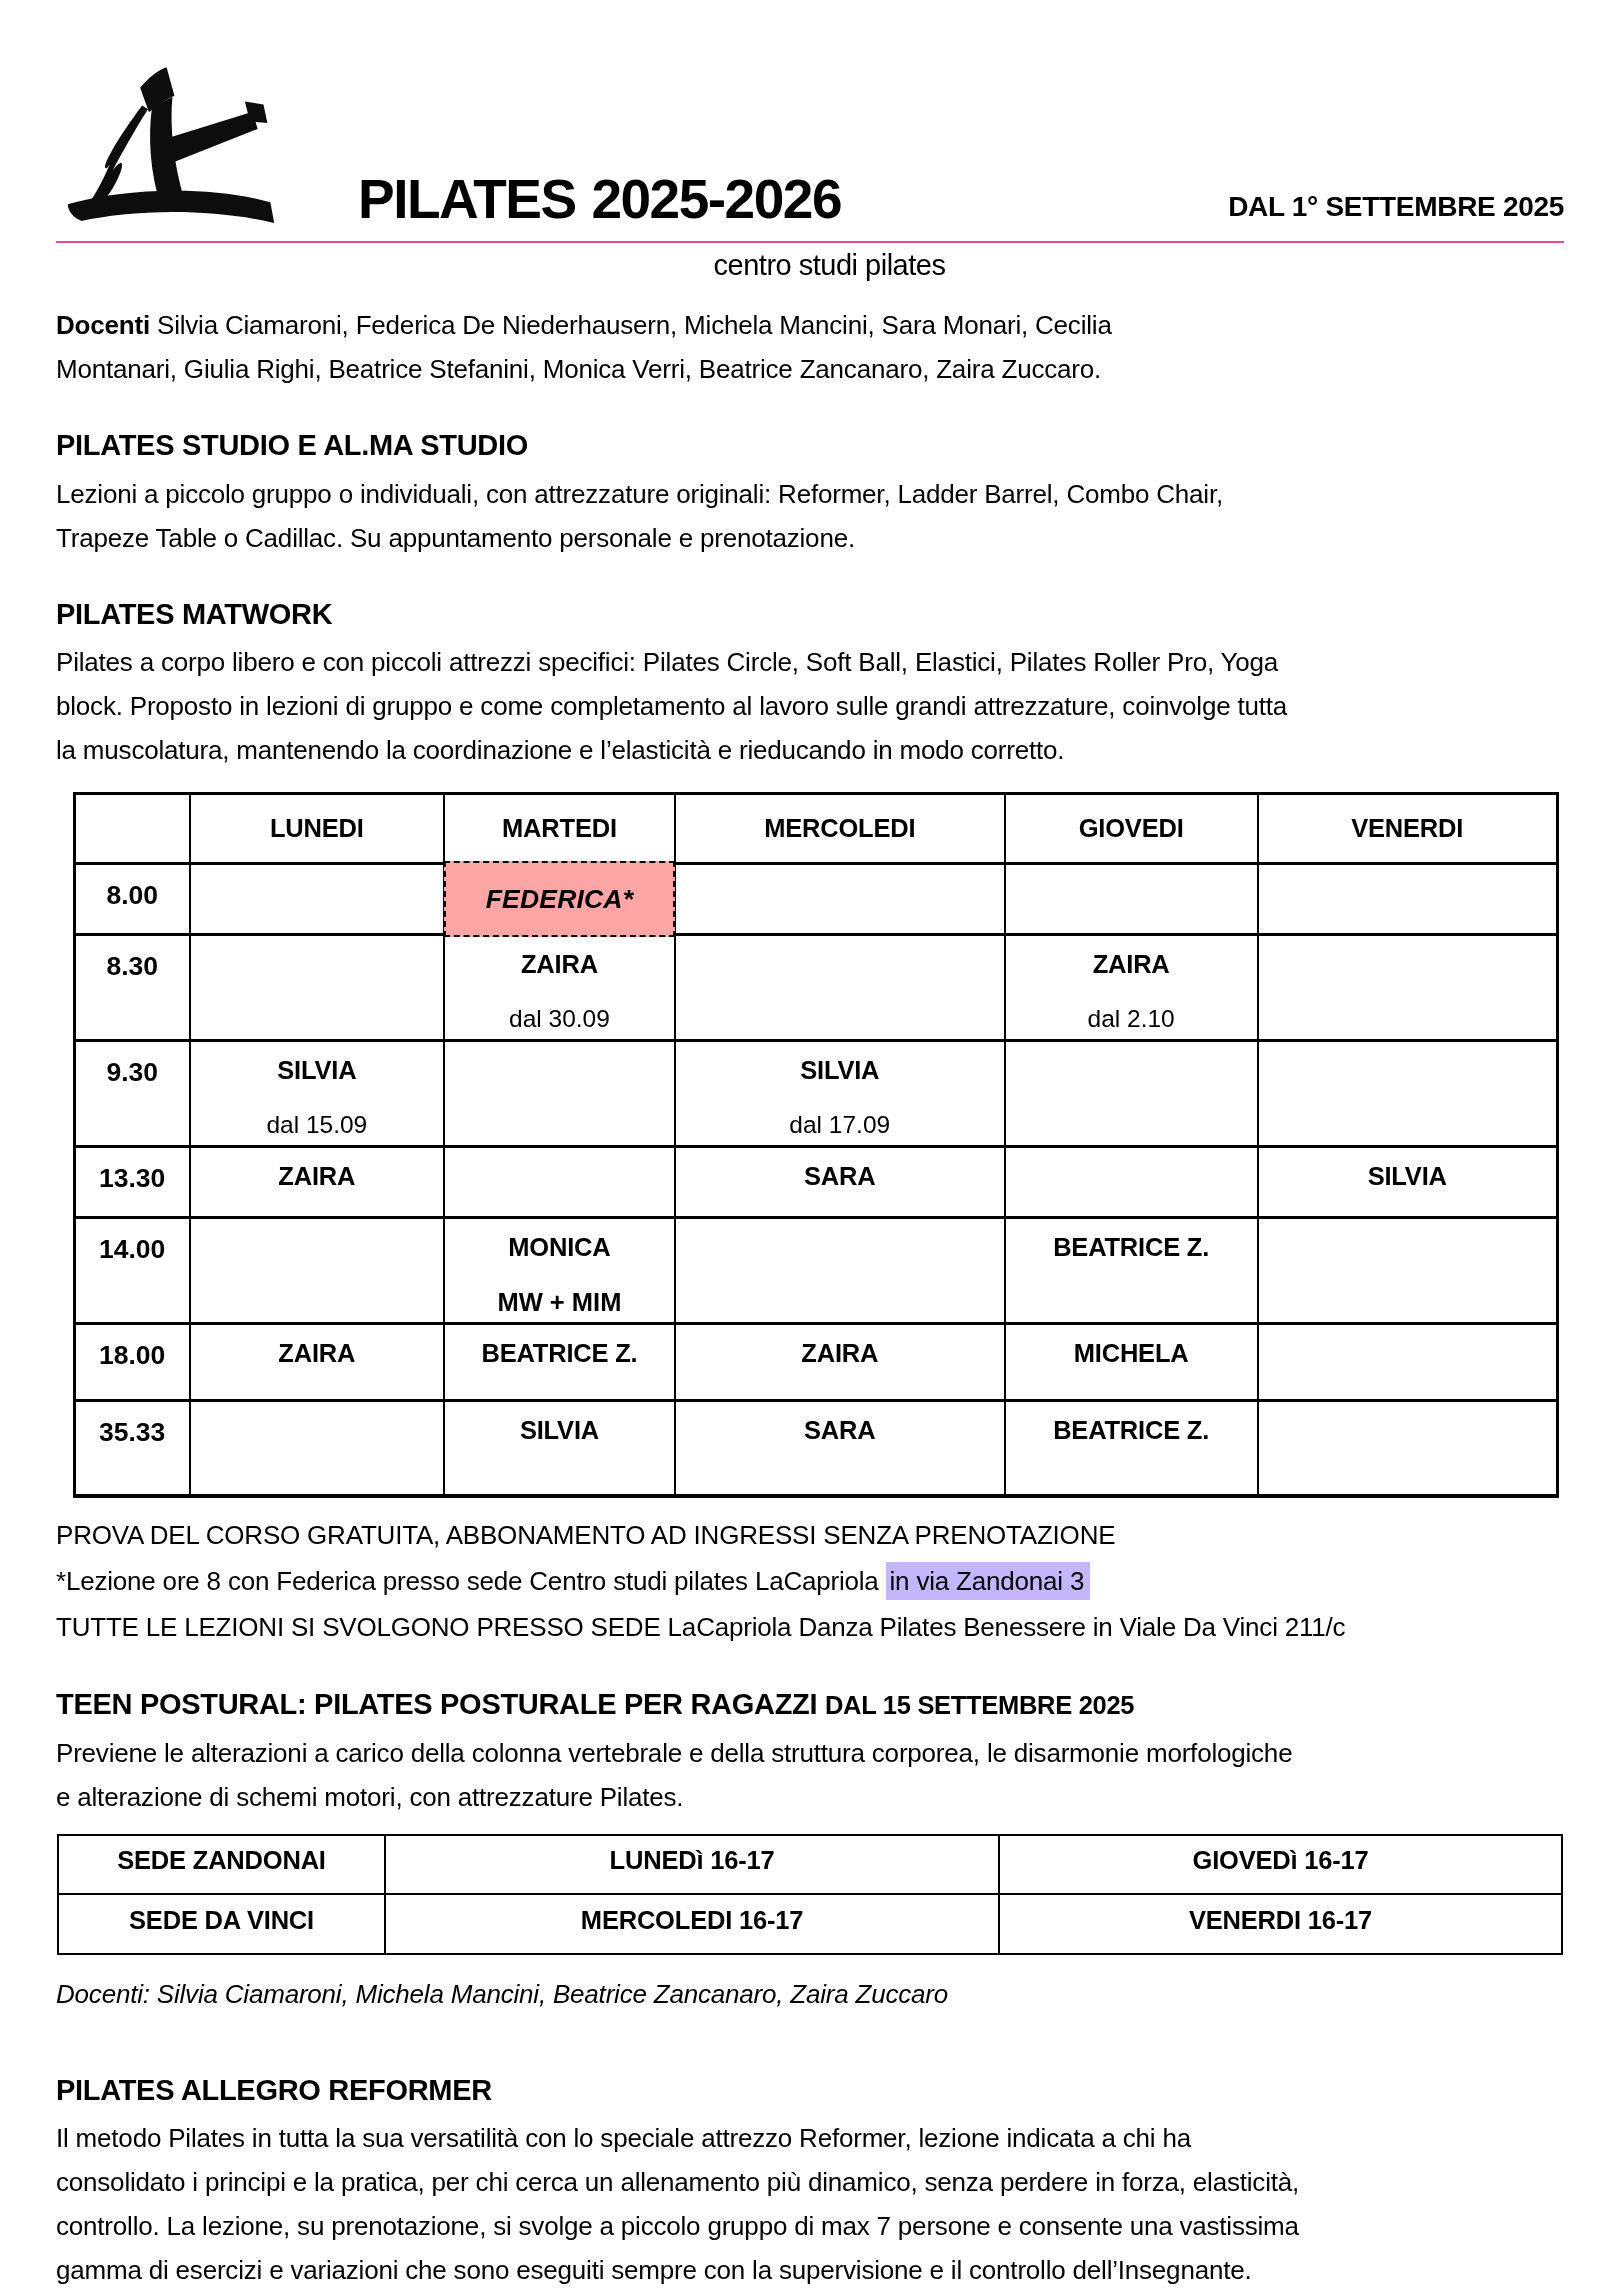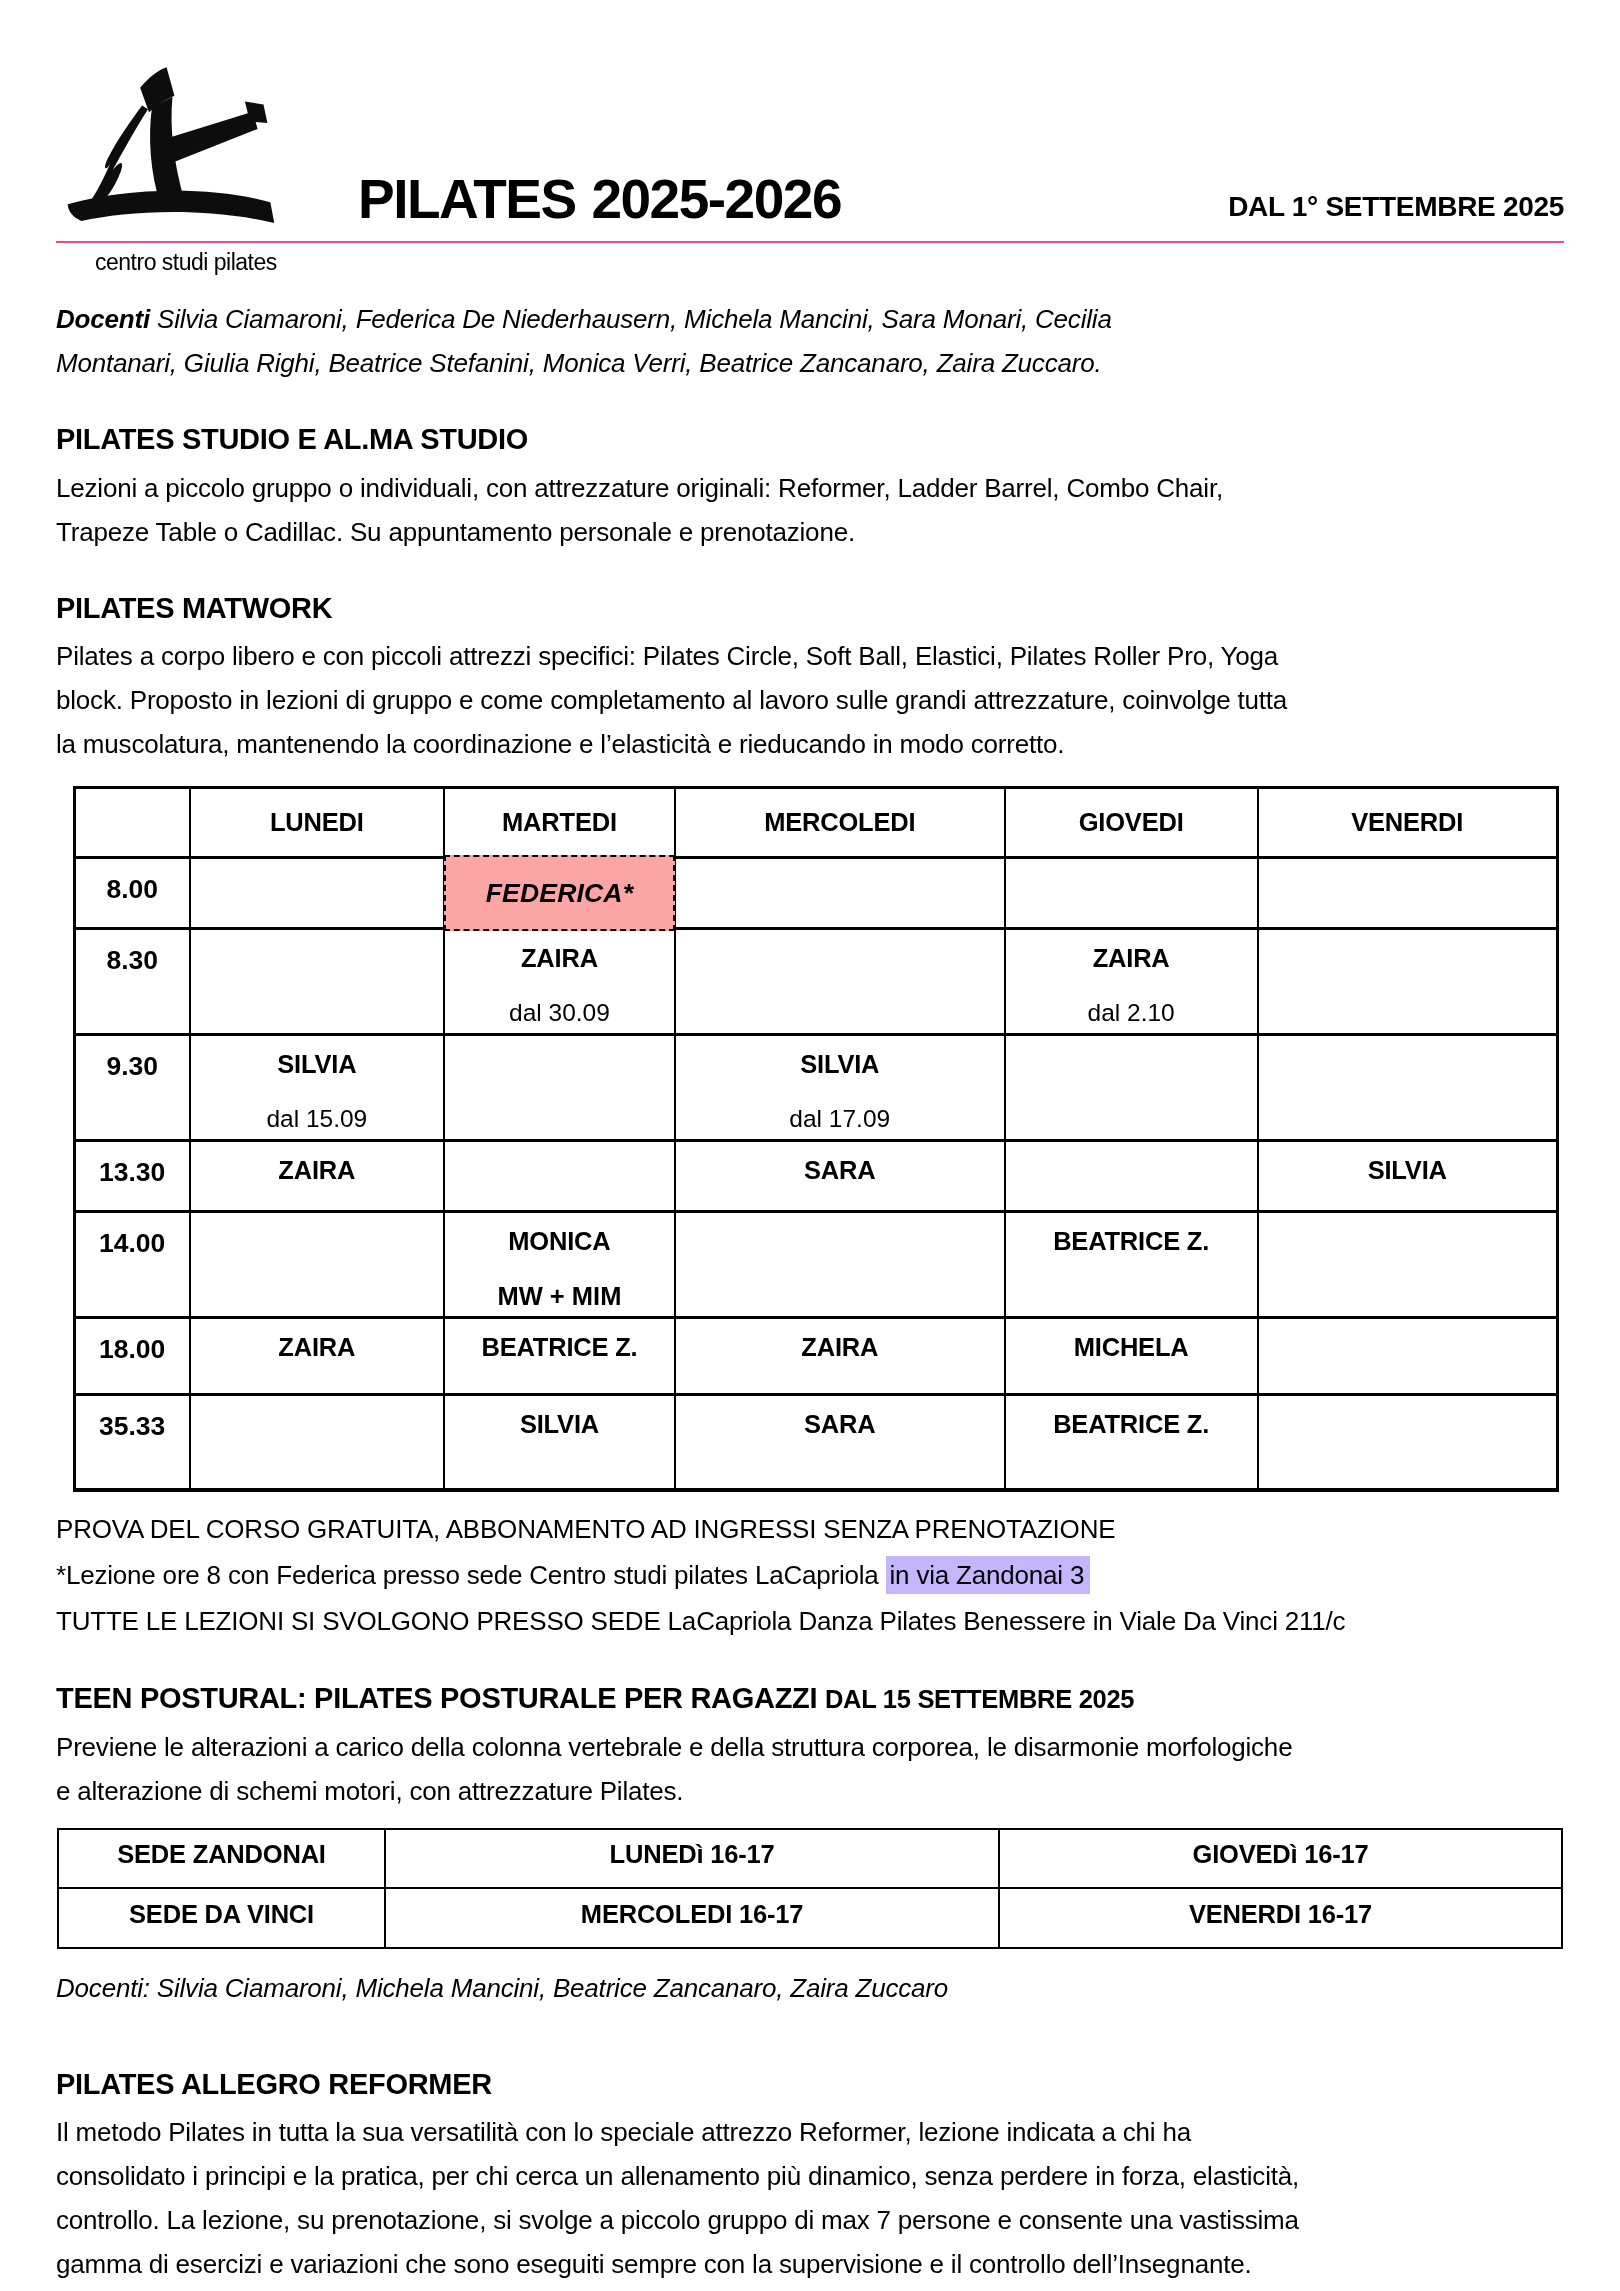--- a/index.html
+++ b/index.html
@@ -21,25 +21,25 @@
   .logo-wrap { width:245px; flex:0 0 auto; }
   .logo-wrap svg { width:230px; height:167px; display:block; }
   .doc-title {
     font-size:55px; font-weight:600; letter-spacing:-1.5px;
     line-height:1; margin:0 0 5.9px 57px; word-spacing:2px;
   }
   .date-badge {
     margin-left:auto; margin-bottom:9.8px;
     font-size:28px; font-weight:700; letter-spacing:-0.3px;
   }
-  .logo-caption { font-size:23px; letter-spacing:-0.5px; margin:5.9px 0 0 39px; }
+  .logo-caption { font-size:29px; letter-spacing:-0.5px; margin:5.9px 0 0 39px;text-align:center; }
 
   
   .para { font-size:26px; line-height:44px; white-space:pre-line; letter-spacing:-0.2px; margin:0; }
-  .docenti-line { margin-top:21.6px;font-style:italic; }
+  .docenti-line { margin-top:21.6px; }
   .b { font-weight:700; }
   h2.section-heading {
     font-size:29px; font-weight:700; letter-spacing:-0.3px;
     margin:37px 0 8.8px 0; line-height:1.2;
   }
   h2 .heading-date { font-size:25.5px; }
 
   
   table.matwork {
     border-collapse:collapse; table-layout:fixed;

